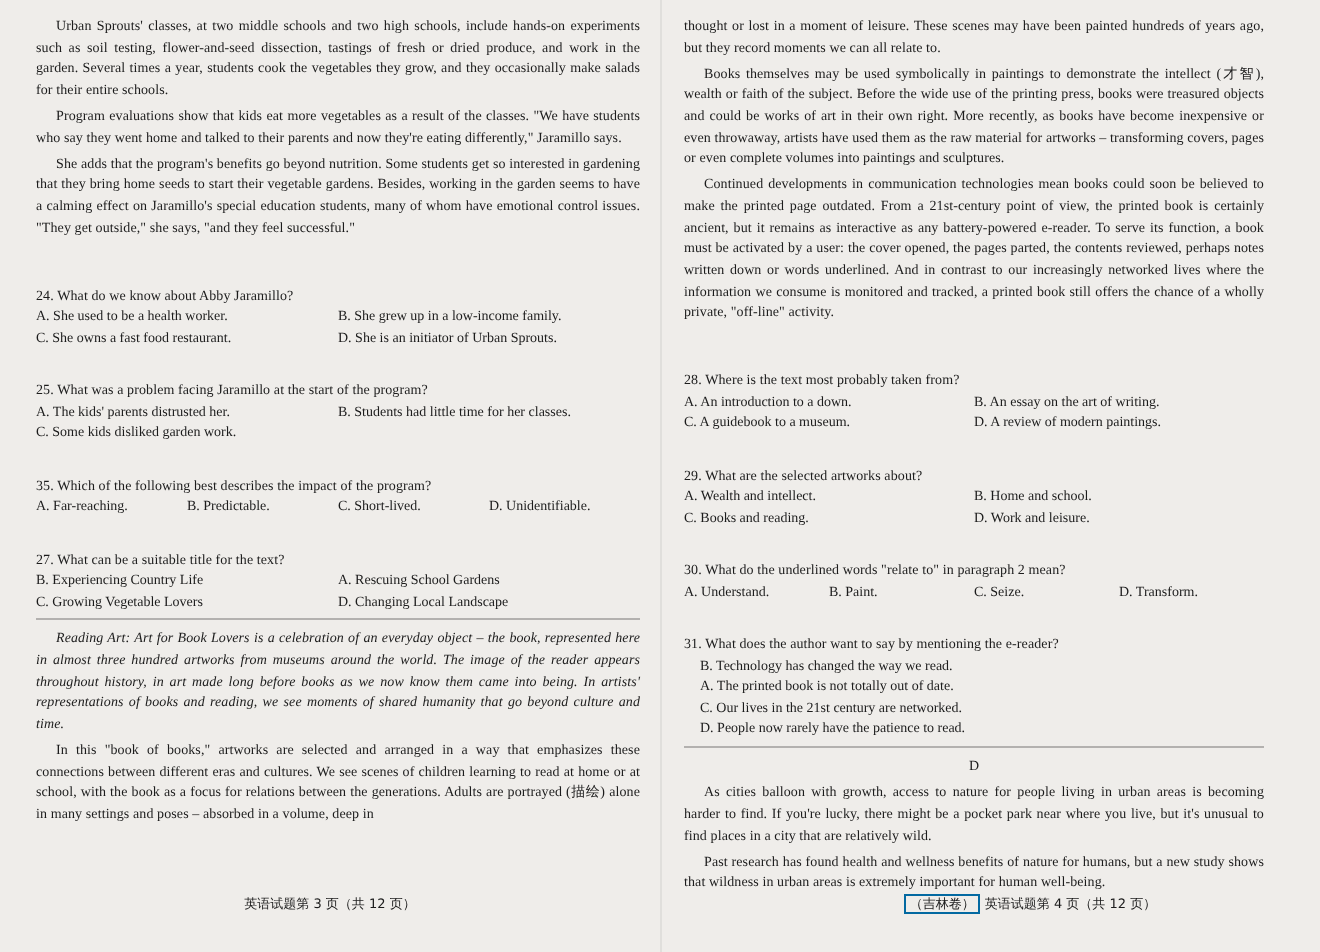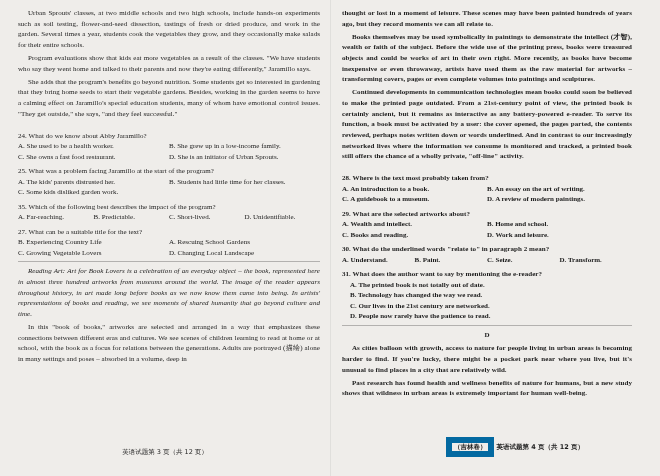--- a/index.html
+++ b/index.html
@@ -21,42 +21,42 @@
     width:660px;height:476px;
     box-sizing:border-box;
   }
   .col{
     width:50%;
     box-sizing:border-box;
     padding:8px 14px 0 14px;
     position:relative;
   }
   .col.left{padding-left:18px;padding-right:10px;}
-  .col.right{padding-left:12px;padding-right:28px;font-weight:bold;}
+  .col.right{padding-left:12px;padding-right:28px;}
   .gutter{
     position:absolute;left:330px;top:0;width:1px;height:476px;
     background:rgba(0,0,0,0.06);
   }
   p{
     margin:0 0 2.5px 0;
     font-size:7.0px;
     line-height:1.52;
     text-align:justify;
     text-indent:10px;
     letter-spacing:0.05px;
   }
   p.noind{text-indent:0;}
   .q{
     margin:0;
     font-size:7.0px;
     line-height:1.5;
     text-indent:0;
     text-align:left;
   }
-  .qblock{margin-top:4px;}
+  .qblock{margin-top:16px;}
   .opts{
     display:flex;
     font-size:7.0px;
     line-height:1.5;
   }
   .opts > div{flex:1 1 50%;}
   .opts.four > div{flex:1 1 25%;}
   .opts.stack{display:block;}
   .opts.stack > div{padding-left:8px;}
   .sec-gap{height:5px;}
@@ -69,21 +69,21 @@
   .footer{
     position:absolute;
     bottom:19px;
     left:0;right:0;
     text-align:center;
     font-size:7px;
     font-family:"Liberation Serif", serif;
   }
   .footer .box{
     display:inline-block;
-    border:6px solid #0369a1;
+    border:1px solid #0369a1;
     padding:0 2px;
     margin-right:2px;
     font-size:6.5px;
     line-height:1.25;
     margin-left:40px;
   }
   .cn{font-family:"DejaVu Sans", sans-serif;font-size:6.5px;}
   .smallcn{font-family:"DejaVu Sans", sans-serif;font-size:6px;}
   .blur{
     filter:blur(0.15px);
@@ -177,21 +177,21 @@
       <p>Continued developments in communication technologies mean books could soon be believed to make the printed page outdated. From a 21st-century point of view, the printed book is certainly ancient, but it remains as interactive as any battery-powered e-reader. To serve its function, a book must be activated by a user: the cover opened, the pages parted, the contents reviewed, perhaps notes written down or words underlined. And in contrast to our increasingly networked lives where the information we consume is monitored and tracked, a printed book still offers the chance of a wholly private, "off-line" activity.</p>
 
       <div class="sec-gap"></div>
 
       <div class="qblock">
         <p class="q noind">
           <span>28.</span>
           <span>Where is the text most probably taken from?</span>
         </p>
         <div class="opts">
-          <div>A. An introduction to a book.</div>
+          <div>A. An introduction to a down.</div>
           <div>B. An essay on the art of writing.</div>
         </div>
         <div class="opts">
           <div>C. A guidebook to a museum.</div>
           <div>D. A review of modern paintings.</div>
         </div>
       </div>
 
       <div class="qblock">
         <p class="q noind">
@@ -220,22 +220,22 @@
           <div>D. Transform.</div>
         </div>
       </div>
 
       <div class="qblock">
         <p class="q noind">
           <span>31.</span>
           <span>What does the author want to say by mentioning the e-reader?</span>
         </p>
         <div class="opts stack">
+          <div>B. Technology has changed the way we read.</div>
           <div>A. The printed book is not totally out of date.</div>
-          <div>B. Technology has changed the way we read.</div>
           <div>C. Our lives in the 21st century are networked.</div>
           <div>D. People now rarely have the patience to read.</div>
         </div>
       </div>
 
       <div class="rule"></div>
 
       <p class="noind" style="text-align:center;margin-bottom:3px;">D</p>
       <p>As cities balloon with growth, access to nature for people living in urban areas is becoming harder to find. If you're lucky, there might be a pocket park near where you live, but it's unusual to find places in a city that are relatively wild.</p>
       <p>Past research has found health and wellness benefits of nature for humans, but a new study shows that wildness in urban areas is extremely important for human well-being.</p>

